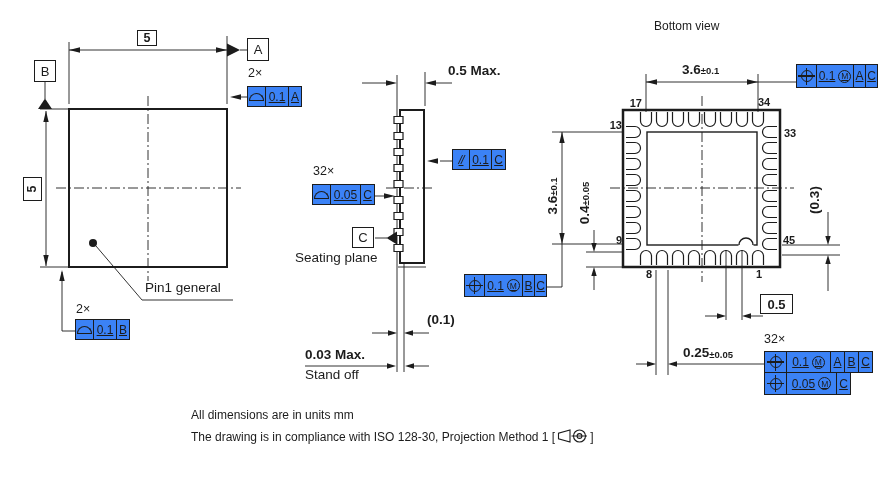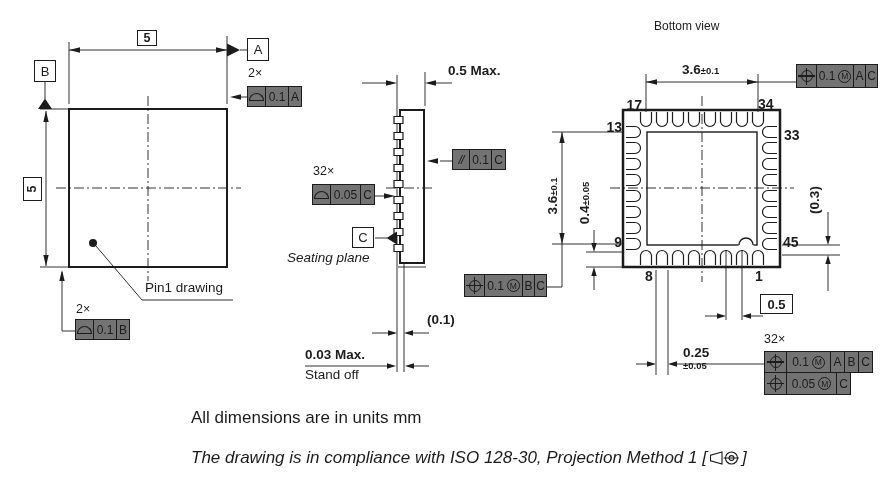--- a/index.html
+++ b/index.html
@@ -11,54 +11,54 @@
   .ln  { stroke:#1c1c1c; stroke-width:0.9; fill:none; }
   .ln2 { stroke:#1c1c1c; stroke-width:2;   fill:none; }
   .ln25{ stroke:#1c1c1c; stroke-width:2.5; fill:none; }
   .ln15{ stroke:#1c1c1c; stroke-width:1.4; fill:none; }
   .pin { stroke:#1c1c1c; stroke-width:1.2; fill:#fff; }
   .cl  { stroke:#1c1c1c; stroke-width:0.9; fill:none; stroke-dasharray:10 3 2 3; }
   .ar  { fill:#1c1c1c; stroke:none; }
   .t { position:absolute; white-space:nowrap; font-size:13.5px; color:#1c1c1c; }
   .dim { font-weight:bold; }
   .cnt { font-size:12.5px; }
-  .pn { font-size:14px; font-weight:bold; }
+  .pn { font-size:11px; font-weight:bold; }
   .boxed {
     position:absolute; border:1.3px solid #1c1c1c; background:#fff; box-sizing:border-box;
     display:flex; align-items:center; justify-content:center; font-size:13px;
   }
   .rot { position:absolute; transform:translate(-50%,-50%) rotate(-90deg); white-space:nowrap;
          display:flex; align-items:baseline; }
   .tol { font-size:9.5px; font-weight:bold; }
   .val { font-size:13.5px; font-weight:bold; }
   .fcf { position:absolute; display:flex; background:#fff; }
   .fcf-col { position:absolute; display:flex; flex-direction:column; background:#fff; }
   .fcf-row { display:flex; }
   .cell {
     border:1.2px solid #1c1c1c; box-sizing:border-box; display:flex; align-items:center;
-    justify-content:center; font-size:12px; background:#737373; height:21px;
+    justify-content:center; font-size:12px; background:#3b82f6; height:21px;text-decoration:underline;
   }
   .cell + .cell { border-left:none; }
   .fcf-row + .fcf-row .cell { border-top:none; }
   .h24 .cell { height:24px; }
   .h23 .cell { height:23px; }
   .h22 .cell { height:22px; }
   .icon-profile { width:15px; height:8px; border:1.3px solid #1c1c1c; border-bottom-width:1.3px;
     border-radius:8px 8px 0 0; box-sizing:border-box; }
   .icon-pos { position:relative; width:12px; height:12px; border:1.2px solid #1c1c1c;
     border-radius:50%; box-sizing:border-box; }
   .icon-pos::before { content:""; position:absolute; left:-3.5px; right:-3.5px; top:50%;
     margin-top:-0.6px; height:1.2px; background:#1c1c1c; }
   .icon-pos::after { content:""; position:absolute; top:-3.5px; bottom:-3.5px; left:50%;
     margin-left:-0.6px; width:1.2px; background:#1c1c1c; }
   .icon-mmc { width:13px; height:13px; border:1.1px solid #1c1c1c; border-radius:50%;
     display:flex; align-items:center; justify-content:center; font-size:8.5px;
     box-sizing:border-box; margin-left:3px; }
   .icon-parallel { font-style:italic; font-size:12.5px; letter-spacing:-1px; }
-  .ft { font-size:17px; }
+  .ft { font-size:12px; }
   .proj-sym { vertical-align:-3px; margin:0 2px; position:static; }
 </style>
 </head>
 <body>
 
 <div id="stage">
 
   <svg width="880" height="495" viewBox="0 0 880 495">
 
     <g>
@@ -212,21 +212,21 @@
     <div class="cell" style="width:19px;">
         <div class="icon-profile"></div>
       </div>
     <div class="cell" style="width:23px;">
         <span>0.1</span>
       </div>
     <div class="cell" style="width:13px;">
         <span>B</span>
       </div>
   </div>
-  <span class="t" style="left:145px; top:280px;">Pin1 drawing</span>
+  <span class="t" style="left:145px; top:280px;">Pin1 general</span>
 
   <span class="t dim" style="left:448px; top:63px;">0.5 Max.</span>
   <span class="t cnt" style="left:313px; top:164px;">32×</span>
   <div class="fcf" style="left:312px; top:184px;">
     <div class="cell" style="width:19px;">
         <div class="icon-profile"></div>
       </div>
     <div class="cell" style="width:30px;">
         <span>0.05</span>
       </div>
@@ -241,21 +241,21 @@
     <div class="cell" style="width:22px;">
         <span>0.1</span>
       </div>
     <div class="cell" style="width:14px;">
         <span>C</span>
       </div>
   </div>
   <div class="boxed" style="left:352px; top:227px; width:22px; height:21px;">
     <span>C</span>
   </div>
-  <span class="t" style="left:287px; top:250px;font-style:italic;">Seating plane</span>
+  <span class="t" style="left:295px; top:250px;">Seating plane</span>
   <span class="t dim" style="left:427px; top:312px;">(0.1)</span>
   <span class="t dim" style="left:305px; top:347px;">0.03 Max.</span>
   <span class="t" style="left:305px; top:367px;">Stand off</span>
 
   <span class="t" style="left:654px; top:19px; font-size:12px;">Bottom view</span>
 
   <div class="t" style="left:682px; top:62px; display:flex; align-items:baseline;">
     <span class="val">3.6</span>
       <span class="tol">±0.1</span>
   </div>
@@ -266,21 +266,21 @@
   <div class="rot" style="left:584px; top:203px;">
     <span class="val">0.4</span>
       <span class="tol">±0.05</span>
   </div>
   <div class="rot" style="left:814px; top:200px;">
     <span class="val">(0.3)</span>
   </div>
   <div class="boxed" style="left:760px; top:294px; width:33px; height:20px;">
     <span class="dim">0.5</span>
   </div>
-  <div class="t" style="left:683px; top:345px; display:flex; align-items:flex-start;flex-direction:column;">
+  <div class="t" style="left:683px; top:345px; display:flex; align-items:flex-end;">
     <span class="val">0.25</span>
       <span class="tol">±0.05</span>
   </div>
 
   <span class="t pn" style="left:622px; top:97px; width:20px; text-align:right;">17</span>
   <span class="t pn" style="left:758px; top:96px;">34</span>
   <span class="t pn" style="left:602px; top:119px; width:20px; text-align:right;">13</span>
   <span class="t pn" style="left:784px; top:127px;">33</span>
   <span class="t pn" style="left:602px; top:234px; width:20px; text-align:right;">9</span>
   <span class="t pn" style="left:783px; top:234px;">45</span>
@@ -355,21 +355,21 @@
             <span>M</span>
           </div>
         </div>
       <div class="cell" style="width:14px;">
           <span>C</span>
         </div>
     </div>
   </div>
 
   <span class="t ft" style="left:191px; top:408px;">All dimensions are in units mm</span>
-  <div class="t ft" style="left:191px; top:448px;font-style:italic;">
+  <div class="t ft" style="left:191px; top:428px;">
     <span>The drawing is in compliance with ISO 128-30, Projection Method 1 [</span><svg class="proj-sym" width="31" height="16" viewBox="0 0 31 16">
         <polygon points="1.5,5.2 1.5,10.8 13,14 13,2" fill="none" stroke="#1c1c1c" stroke-width="1.1"></polygon>
         <line x1="14.5" y1="8" x2="30" y2="8" stroke="#1c1c1c" stroke-width="1"></line>
         <circle cx="22.5" cy="8" r="6" fill="none" stroke="#1c1c1c" stroke-width="1.1"></circle>
         <circle cx="22.5" cy="8" r="2.4" fill="none" stroke="#1c1c1c" stroke-width="1.1"></circle>
       </svg><span>]</span>
   </div>
 
 </div>
 

